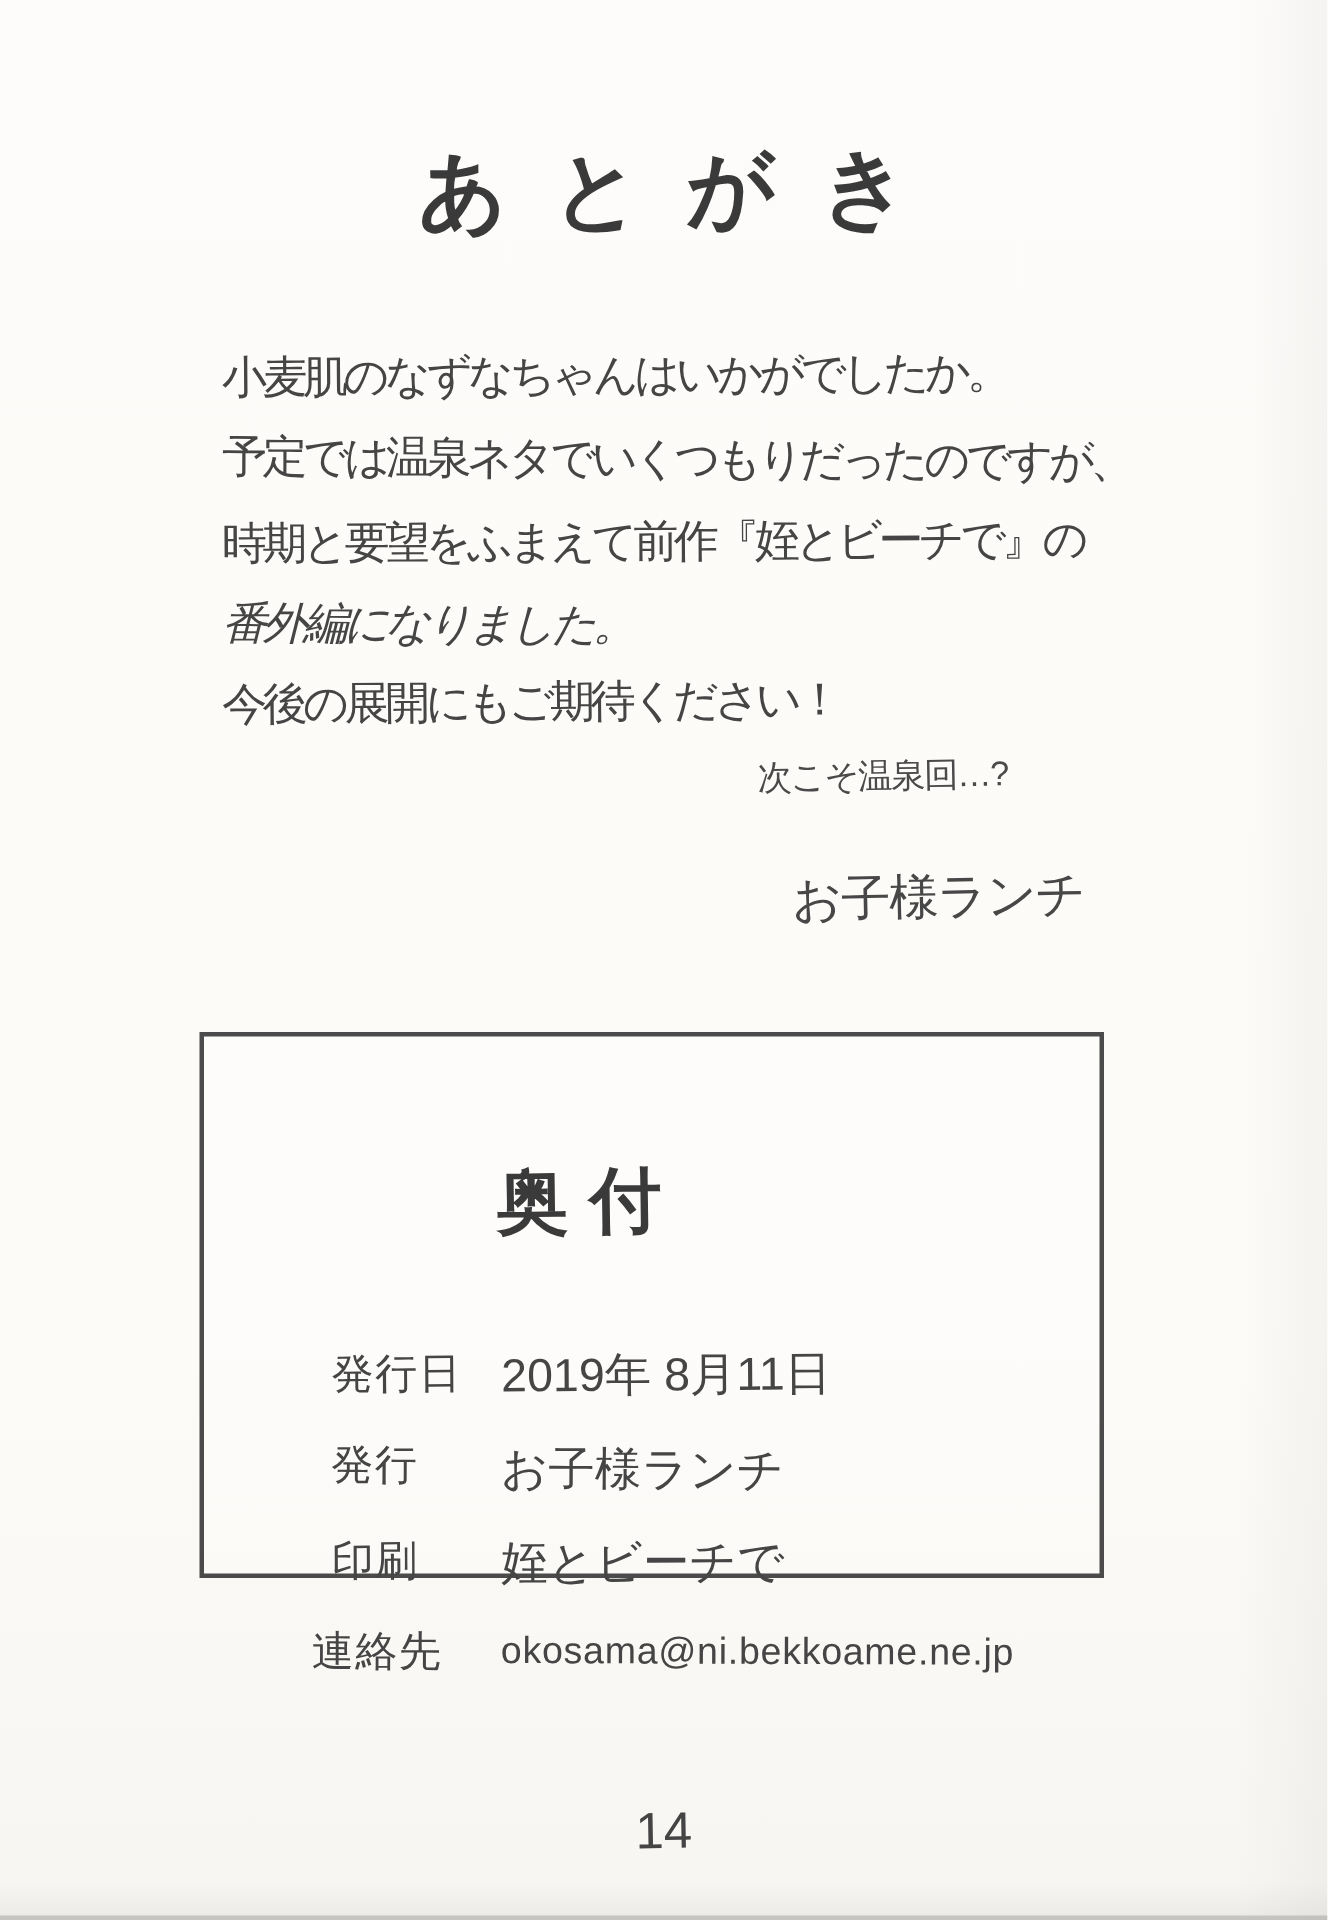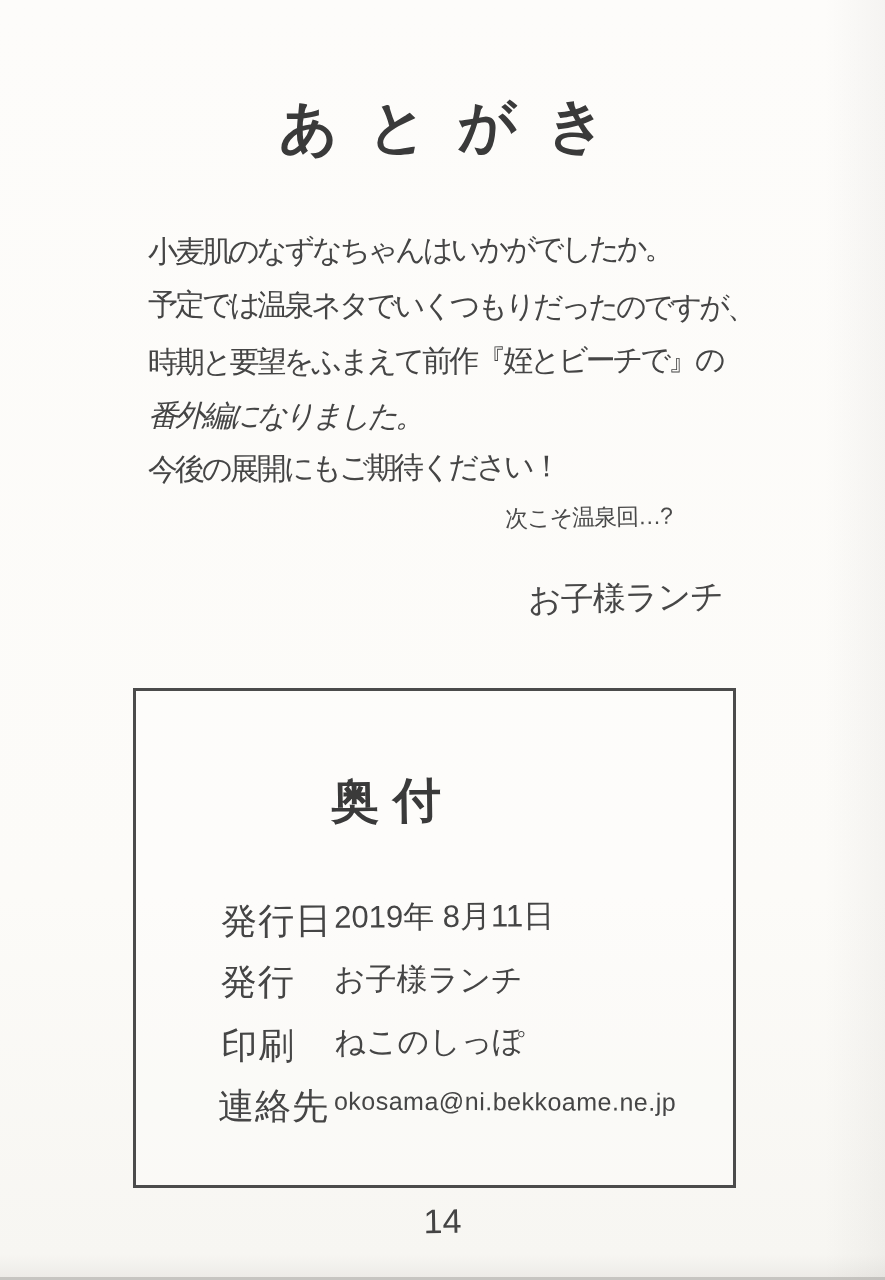--- a/index.html
+++ b/index.html
@@ -53,47 +53,47 @@
   }
   .author-signature {
     position: absolute; top: 576px; left: 528px;
     font-size: 33px; letter-spacing: -1px; color: #474747;
     transform: rotate(-1.2deg);
   }
 
   
   .colophon-box {
     position: absolute; left: 133px; top: 688px;
-    width: 603px; height: 500px;
+    width: 603px; height: 364px;
     border: 3px solid #4b4b4b;
     background: rgba(255,255,255,.25);
   }
   .colophon-title {
     position: absolute; top: 78px; left: 195px;
     font-size: 48px; font-weight: bold; color: #3a3a3a;
     letter-spacing: 14px;
     transform: rotate(-0.8deg);
   }
   .colophon-row { position: absolute; left: 0; width: 100%; }
   .colophon-row .row-label {
     position: absolute; left: 85px;
-    font-size: 36px; letter-spacing: 1px; color: #454545;
+    font-size: 28px; letter-spacing: 1px; color: #454545;
     white-space: nowrap;
     font-family: Liberation Serif, serif;
   }
   .colophon-row .row-value {
     position: absolute; left: 198px;
     font-size: 31px; letter-spacing: 0px; color: #454545;
     white-space: nowrap;
   }
   .colophon-row.r0 { top: 205px; transform: rotate(-0.4deg); }
   .colophon-row.r1 { top: 268px; transform: rotate(0.3deg); }
   .colophon-row.r2 { top: 330px; transform: rotate(-0.3deg); }
   .colophon-row.r3 { top: 392px; transform: rotate(0.2deg); }
-  .colophon-row.r3 .row-label { left: 82px; }
+  .colophon-row.r3 .row-label { left: 72px; }
   .colophon-row.r3 .row-value {
     font-size: 25px; letter-spacing: 0.5px;
     font-family: "Liberation Sans", "DejaVu Sans", sans-serif;
     top: 4px;
   }
 
   .page-number {
     position: absolute; top: 1202px; left: 0; width: 885px;
     text-align: center;
     font-size: 34px; color: #444;
@@ -125,21 +125,21 @@
     <div class="colophon-row r0">
       <span class="row-label">発行日</span>
       <span class="row-value">2019年 8月11日</span>
     </div>
     <div class="colophon-row r1">
       <span class="row-label">発行</span>
       <span class="row-value">お子様ランチ</span>
     </div>
     <div class="colophon-row r2">
       <span class="row-label">印刷</span>
-      <span class="row-value">ねこのしっぽ</span>
+      <span class="row-value">姪とビーチで</span>
     </div>
     <div class="colophon-row r3">
       <span class="row-label">連絡先</span>
       <span class="row-value">okosama@ni.bekkoame.ne.jp</span>
     </div>
   </div>
 
   <div class="page-number">14</div>
 
   <div class="scan-shade-right"></div>

